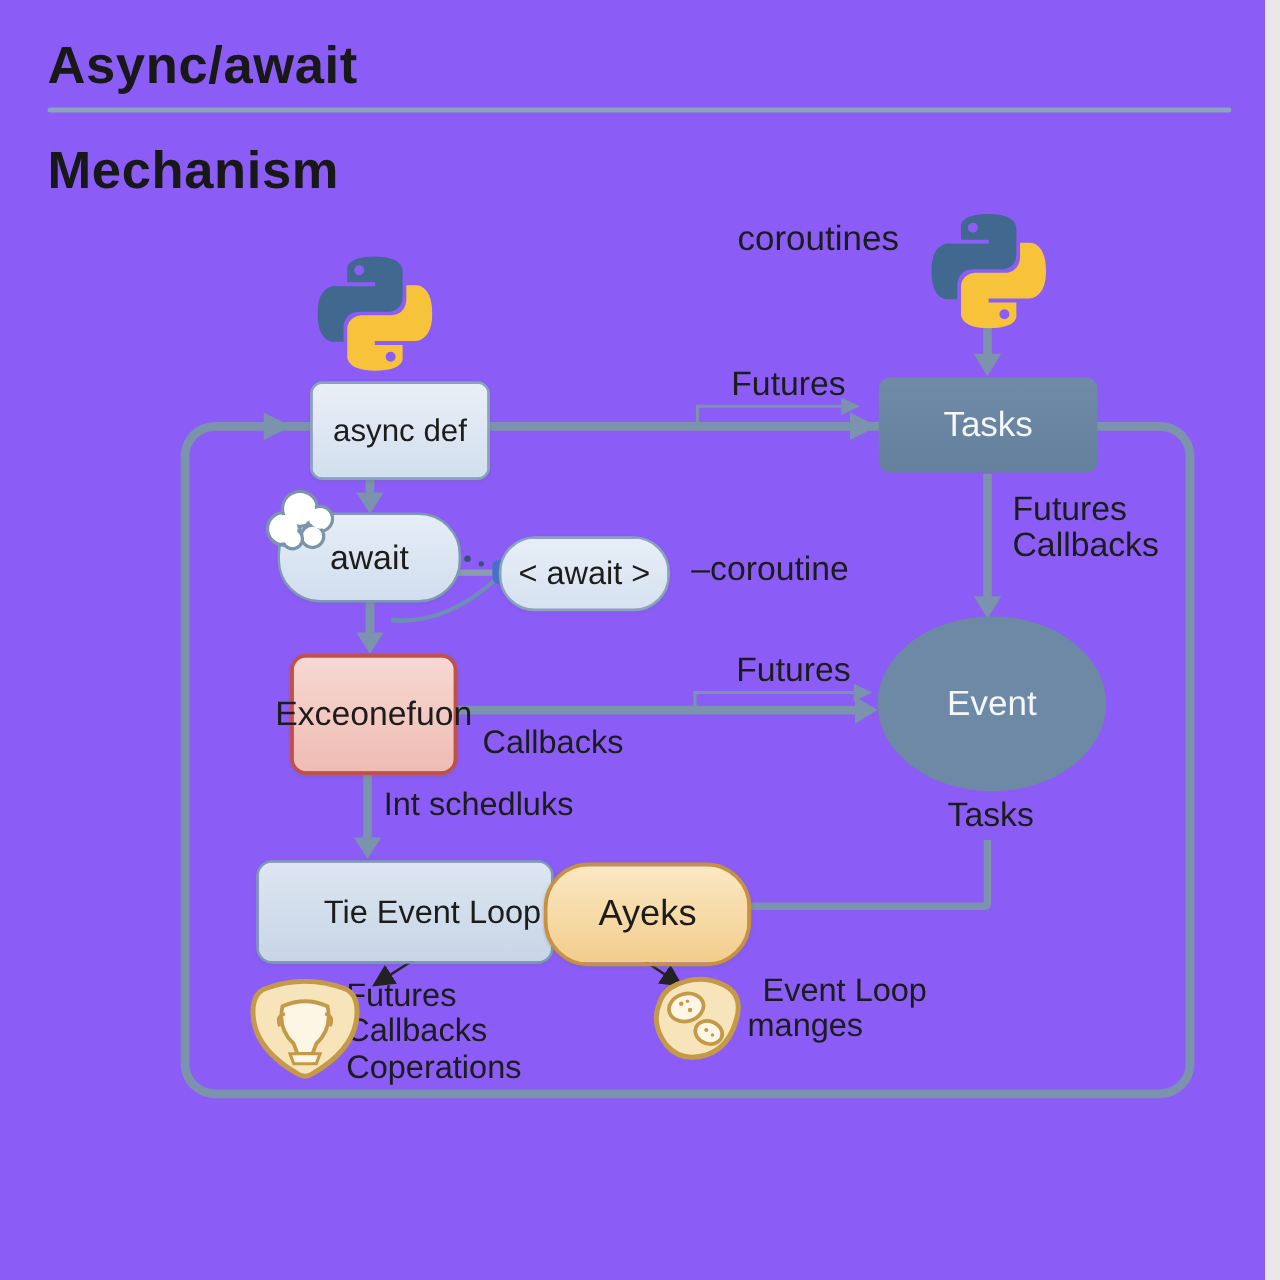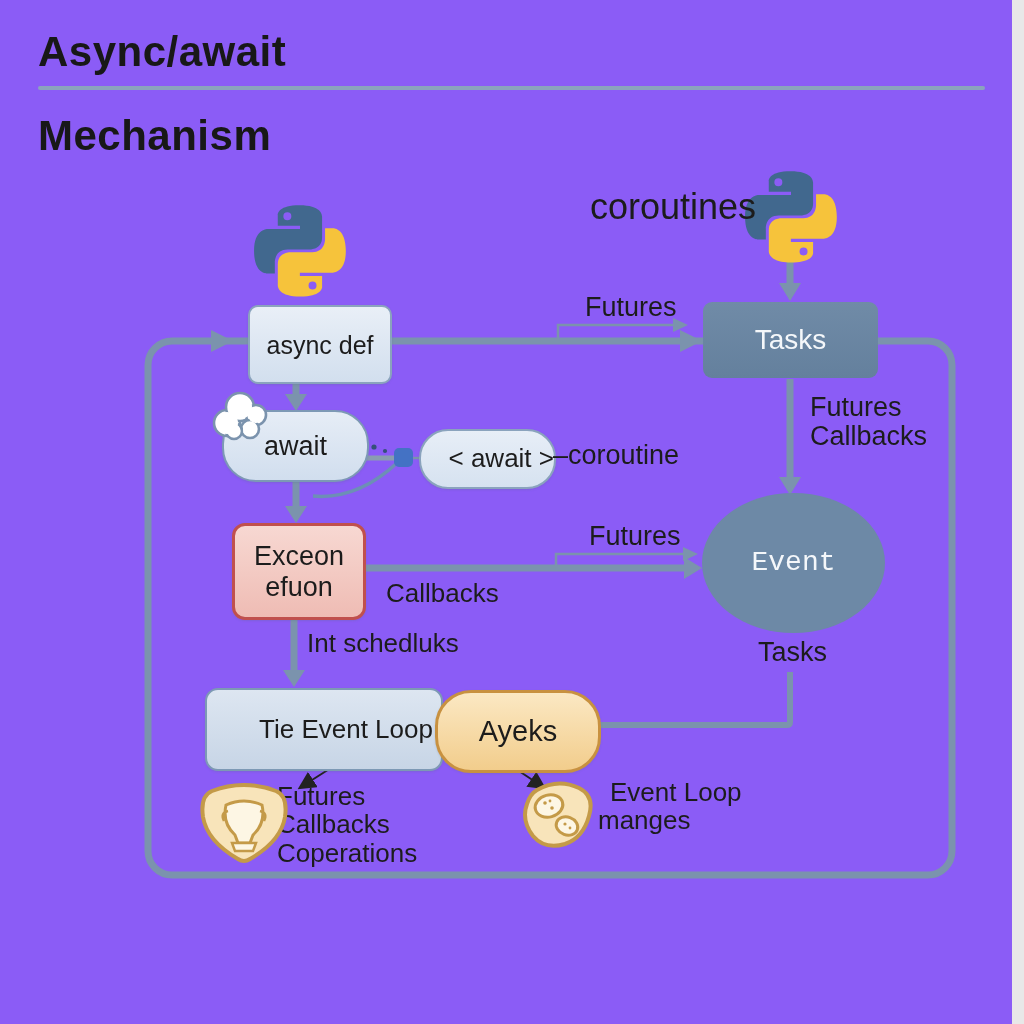--- a/index.html
+++ b/index.html
@@ -15,21 +15,21 @@
   .node{
     position:absolute;display:flex;align-items:center;justify-content:center;
     text-align:center;font-size:25px;line-height:1.12;
     box-shadow:0 1px 2px rgba(90,110,140,.25);
   }
   .blue-box{background:linear-gradient(180deg,#e9eff7,#d2dfee);border:2.5px solid #8aa3bd;border-radius:10px;}
   .await-pill{background:linear-gradient(180deg,#e6edf6,#d1deee);border:2.5px solid #7d99b5;border-radius:34px;font-size:27px;}
   .await-expr{background:linear-gradient(180deg,#e7eef7,#d6e2f0);border:2.5px solid #8aa3bd;border-radius:29px;font-size:26px;}
   .red-box{background:linear-gradient(180deg,#f7d8d2,#efbcb4);border:3px solid #c0504d;border-radius:13px;font-size:27px;}
   .dark-box{background:linear-gradient(180deg,#708ba7,#64809d);border-radius:9px;color:#f4f7fa;font-size:28px;box-shadow:none;}
-  .ellipse{background:#6d89a6;border-radius:50%;color:#f4f7fa;font-size:28px;box-shadow:none;font-family:Liberation Mono, monospace;}
+  .ellipse{background:#6d89a6;border-radius:50%;color:#f4f7fa;font-size:28px;box-shadow:none;}
   .loop-box{background:linear-gradient(180deg,#dde6f1,#c7d5e6);border:2.5px solid #7d99b5;border-radius:13px;font-size:26px;padding-left:44px;}
   .orange-pill{background:linear-gradient(180deg,#fbe8c3,#f2cd8c);border:3px solid #c89140;border-radius:36px;font-size:29px;}
   
   .lbl{position:absolute;font-size:26px;color:#1c1c1c;white-space:nowrap;line-height:1.08;}
   .note{position:absolute;font-size:26px;color:#1c1c1c;line-height:1.09;}
   svg{display:block;}
 </style>
 </head>
 <body>
 
@@ -120,46 +120,46 @@
     </g>
     <g fill="#ffffff" stroke="none">
       <circle cx="24" cy="36" r="11"></circle>
       <circle cx="37" cy="20" r="12"></circle>
       <circle cx="53" cy="28" r="8"></circle>
       <circle cx="47" cy="42" r="7"></circle>
       <circle cx="31" cy="44" r="6"></circle>
     </g>
   </svg>
 
-  <div class="node await-expr" style="left:419px;top:429px;width:133px;height:56px;justify-content:flex-end;">
+  <div class="node await-expr" style="left:399px;top:429px;width:133px;height:56px;">
     <span>&lt; await &gt;</span>
   </div>
 
-  <div class="node red-box" style="left:232px;top:523px;width:128px;height:91px;flex-direction:column;text-align:right;">
+  <div class="node red-box" style="left:232px;top:523px;width:128px;height:91px;flex-direction:row;text-align:right;">
     <span>Exceon</span>
     <span>efuon</span>
   </div>
 
   <div class="node dark-box" style="left:703px;top:302px;width:175px;height:76px;">
     <span>Tasks</span>
   </div>
 
   <div class="node ellipse" style="left:702px;top:493px;width:183px;height:140px;">
     <span>Event</span>
   </div>
 
   <div class="node loop-box" style="left:205px;top:688px;width:190px;height:79px;">
     <span>Tie Event Loop</span>
   </div>
 
   <div class="node orange-pill" style="left:435px;top:690px;width:160px;height:77px;">
     <span>Ayeks</span>
   </div>
 
-  <div class="lbl" style="left:590px;top:188px;font-size:36px;">coroutines</div>
+  <div class="lbl" style="left:590px;top:176px;font-size:28px;">coroutines</div>
   <div class="lbl" style="left:585px;top:293px;font-size:27px;">Futures</div>
 
   <div class="note" style="left:810px;top:393px;font-size:27px;">
     <div>Futures</div>
     <div>Callbacks</div>
   </div>
 
   <div class="lbl" style="left:553px;top:441px;font-size:27px;">–coroutine</div>
 
   <div class="lbl" style="left:589px;top:522px;font-size:27px;">Futures</div>

